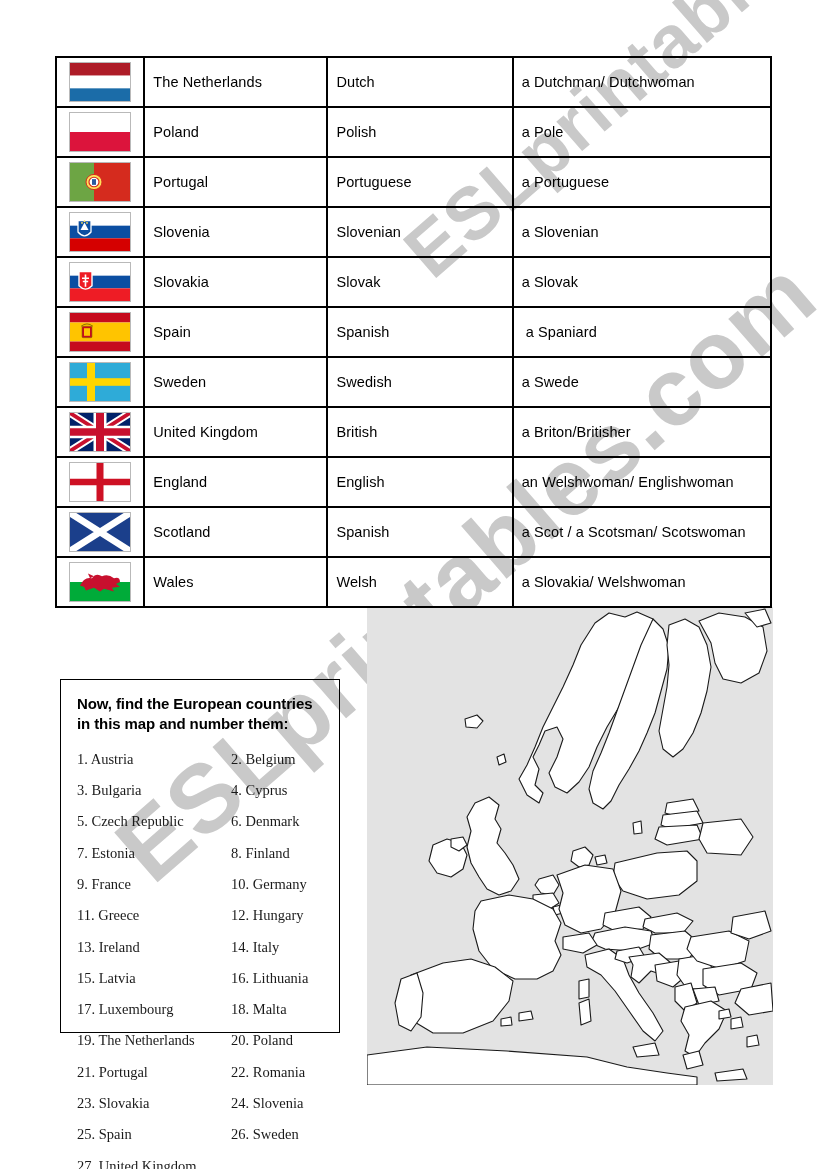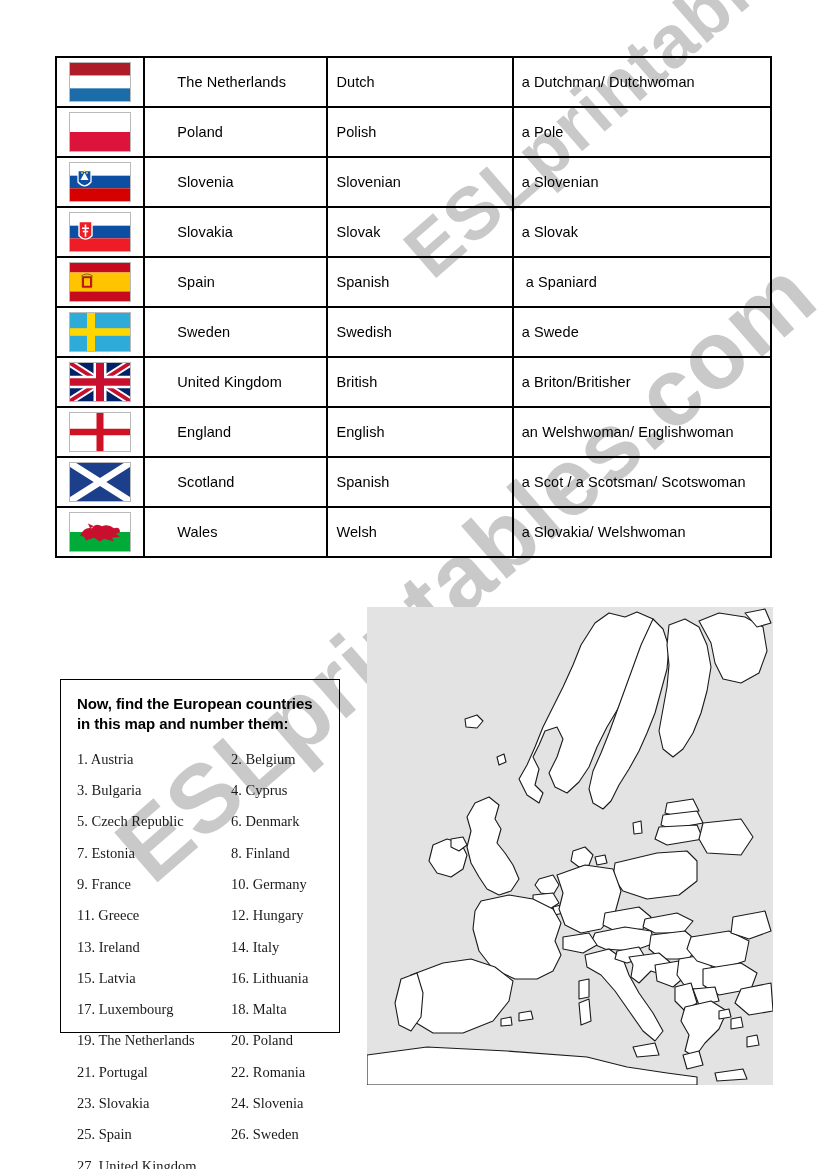--- a/index.html
+++ b/index.html
@@ -60,21 +60,21 @@
     border: 2px solid #000;
     padding: 0;
     vertical-align: middle;
     background: transparent;
   }
   #nat-table td.flag-cell {
     width: 81px;
     text-align: center;
     padding: 4px 3px;
   }
-  #nat-table td.country-cell { width: 168px; padding-left: 24px; }
+  #nat-table td.country-cell { width: 168px; }
   #nat-table td.adj-cell { width: 170px; }
   #nat-table td.noun-cell { width: 237px; }
 
   .cell-text {
     font-family: "Liberation Sans", sans-serif;
     font-size: 14.5px;
     color: #000;
     padding: 5px 6px 5px 8px;
     line-height: 1.28;
     letter-spacing: 0.1px;
@@ -188,20 +188,42 @@
         <div class="cell-text">Poland</div>
       </td>
       <td class="adj-cell">
         <div class="cell-text">Polish</div>
       </td>
       <td class="noun-cell">
         <div class="cell-text">a Pole</div>
       </td>
     </tr>
 
+    <tr>
+      <td class="flag-cell">
+        <span class="flag">
+          <svg viewBox="0 0 60 40" preserveAspectRatio="none">
+            <rect x="0" y="0" width="24" height="40" fill="#6da544"></rect>
+            <rect x="24" y="0" width="36" height="40" fill="#d52b1e"></rect>
+            <circle cx="24" cy="20" r="8" fill="#ffe15a" stroke="#d52b1e" stroke-width="1"></circle>
+            <circle cx="24" cy="20" r="5" fill="#ffffff" stroke="#d52b1e" stroke-width="1.2"></circle>
+            <rect x="22" y="17" width="4" height="6" fill="#2b5aa0"></rect>
+          </svg>
+        </span>
+      </td>
+      <td class="country-cell">
+        <div class="cell-text">Portugal</div>
+      </td>
+      <td class="adj-cell">
+        <div class="cell-text">Portuguese</div>
+      </td>
+      <td class="noun-cell">
+        <div class="cell-text">a Portuguese</div>
+      </td>
+    </tr>
 
 
     <tr>
       <td class="flag-cell">
         <span class="flag">
           <svg viewBox="0 0 60 40" preserveAspectRatio="none">
             <rect x="0" y="0" width="60" height="13.34" fill="#ffffff"></rect>
             <rect x="0" y="13.34" width="60" height="13.33" fill="#0b4ea2"></rect>
             <rect x="0" y="26.67" width="60" height="13.33" fill="#d50000"></rect>
             <path d="M8 8 L21 8 L21 20 Q14.5 28 8 20 Z" fill="#0b4ea2" stroke="#ffffff" stroke-width="1.3"></path>

